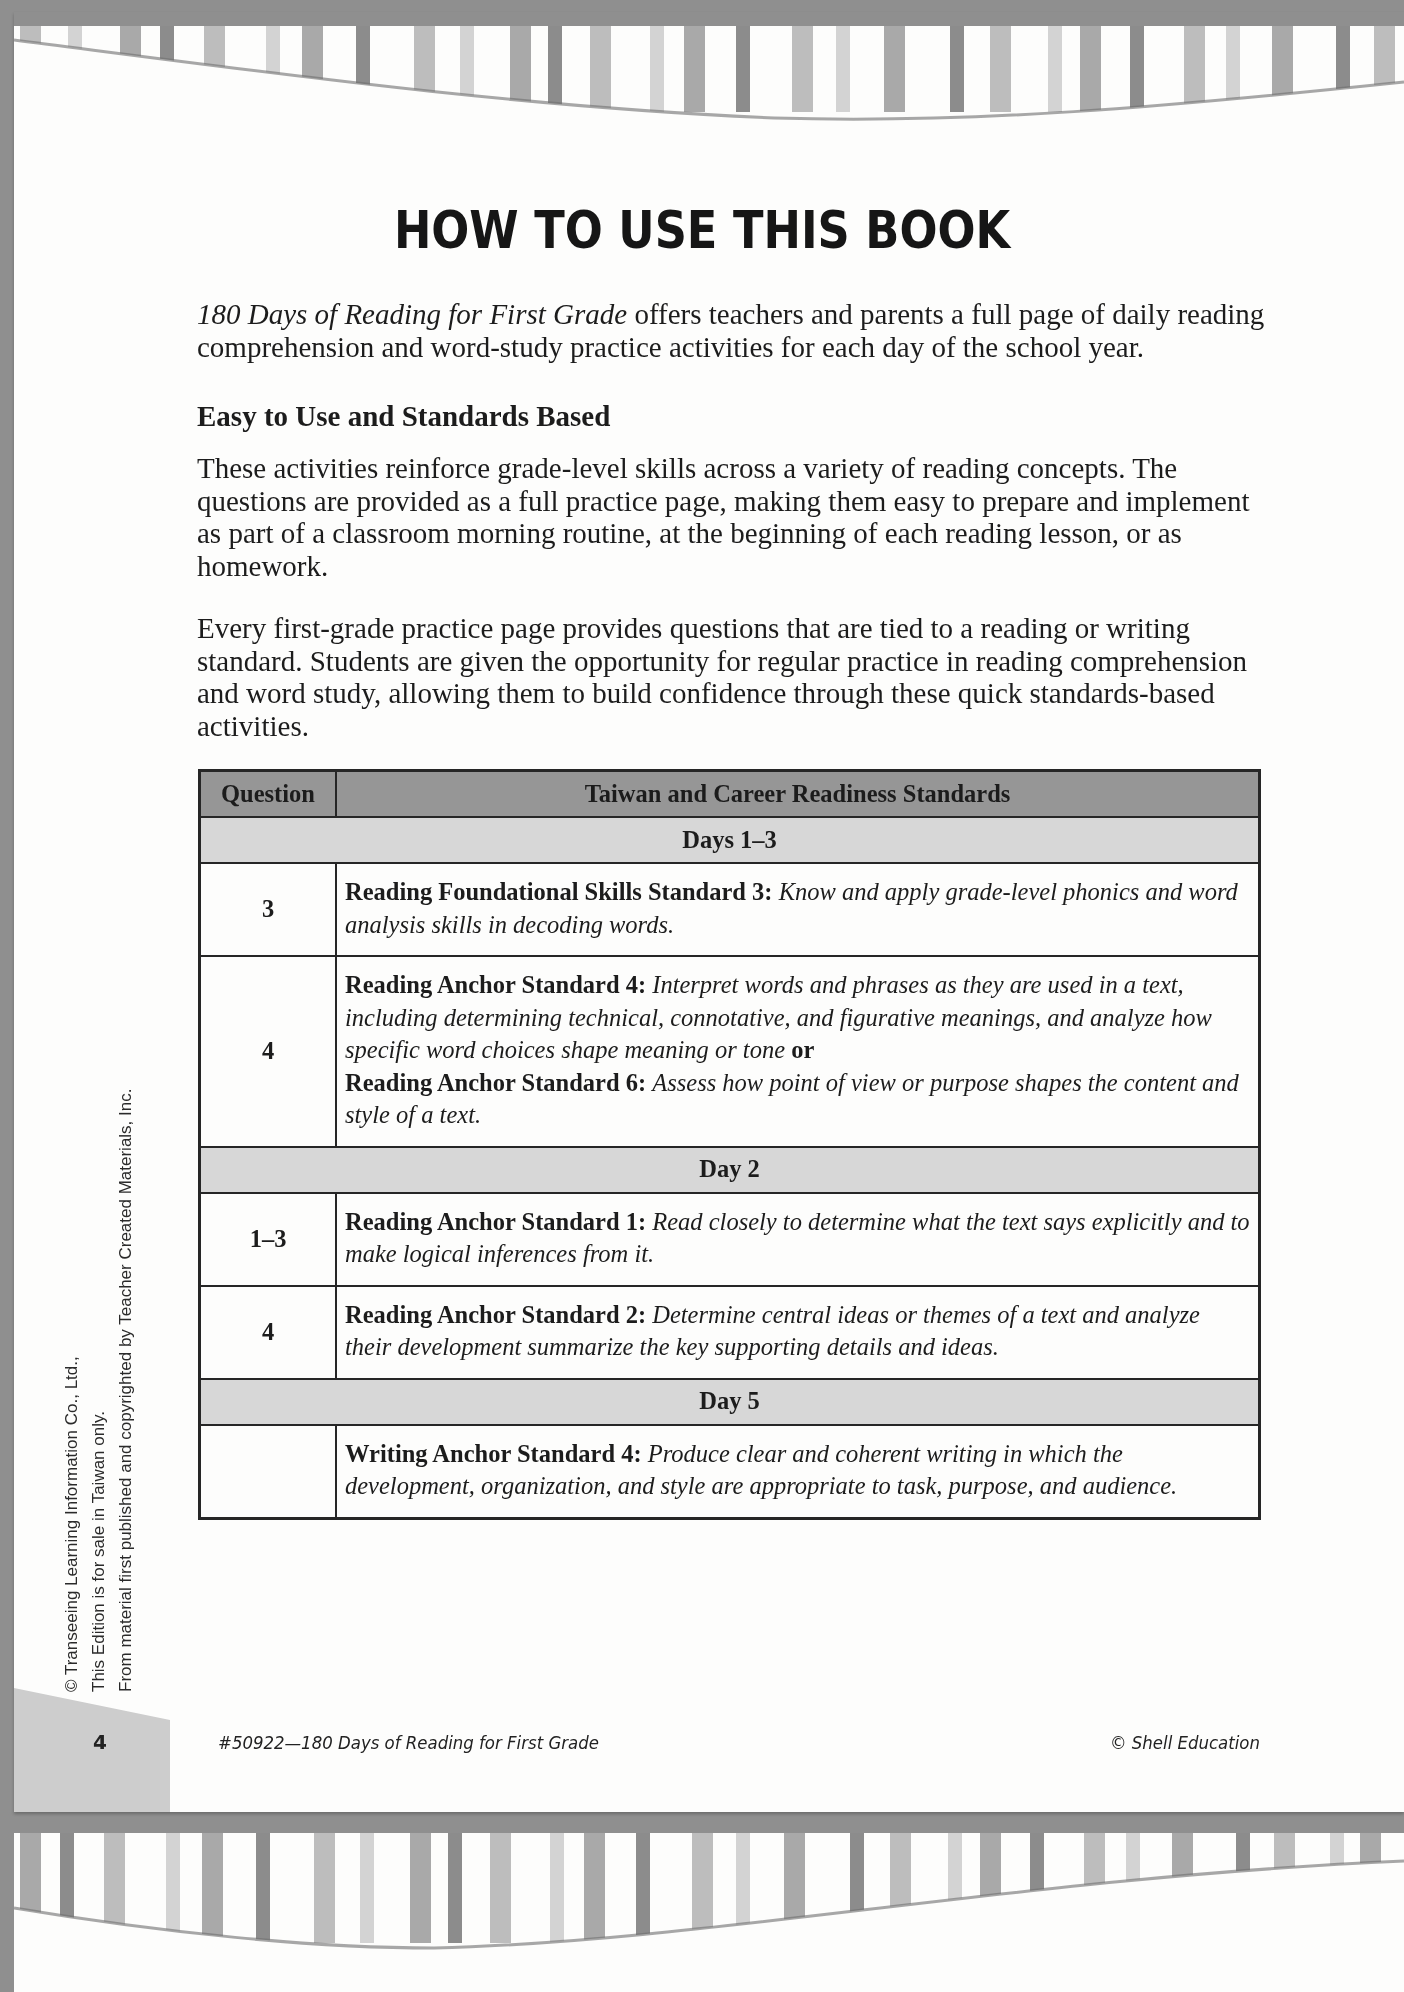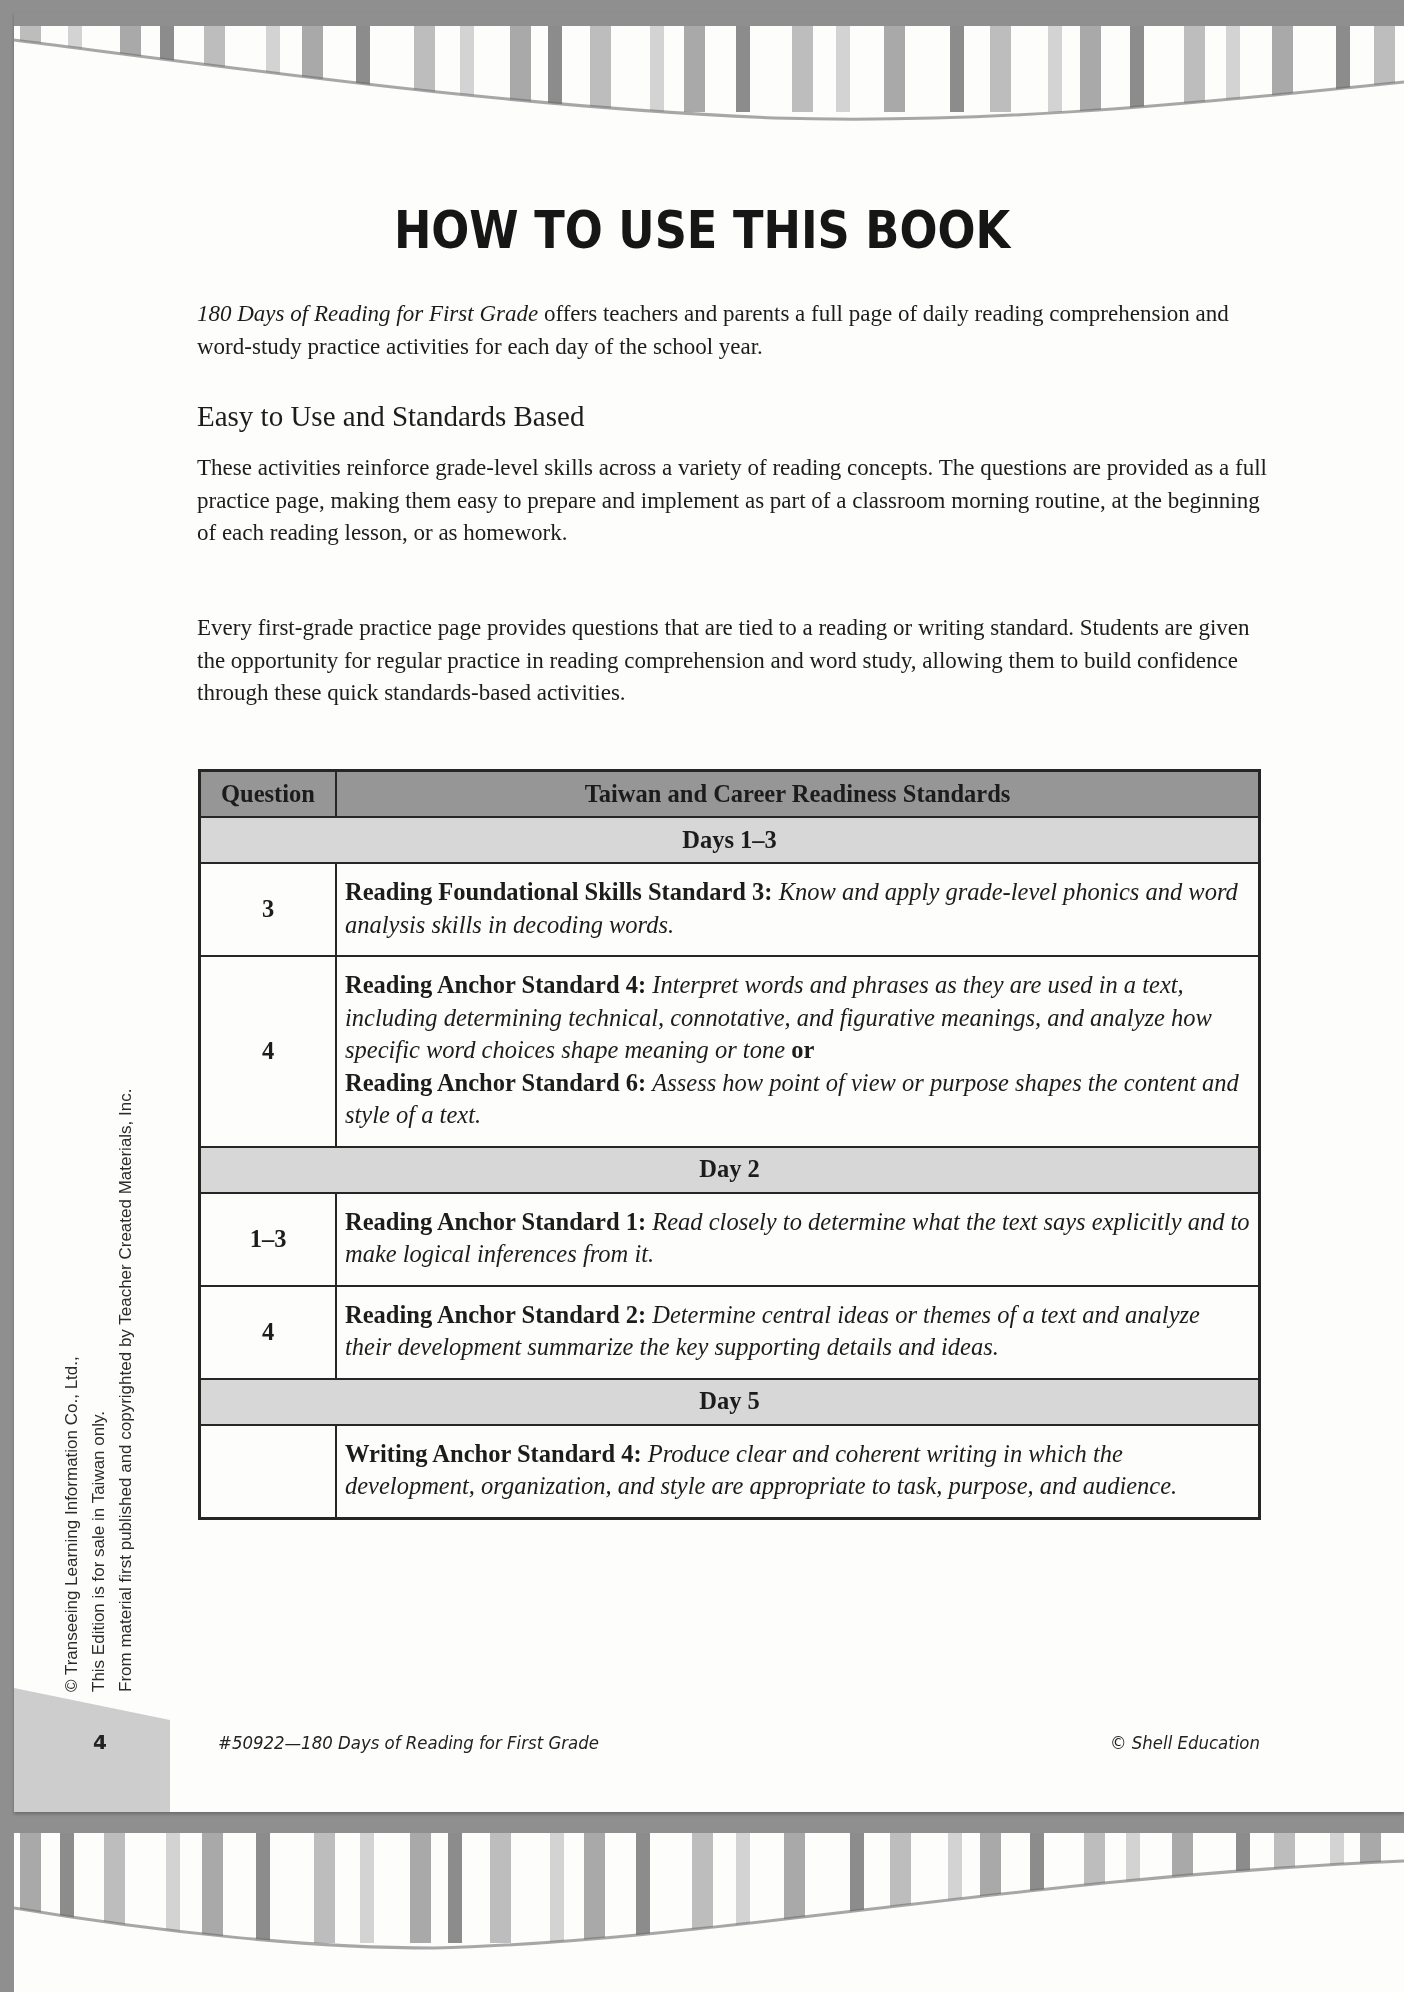--- a/index.html
+++ b/index.html
@@ -17,24 +17,24 @@
   .border-art { position: absolute; left: 14px; width: 1390px; display: block; }
   .border-top { top: 12px; height: 140px; }
   .border-bottom { top: 1833px; height: 159px; }
 
   .title {
     position: absolute; left: 0; width: 1404px; top: 200px; text-align: center;
     font-family: "DejaVu Sans", sans-serif; font-weight: bold;
     font-size: 52px; letter-spacing: 0px; transform: scaleX(0.86);
     color: #161616; margin: 0;
   }
-  .content { position: absolute; left: 197px; width: 1075px; font-size: 23px; line-height: 32.5px; }
+  .content { position: absolute; left: 197px; width: 1075px; font-size: 29px; line-height: 32.5px; }
   .content p { margin: 0; }
   .intro { top: 298px; }
-  .h2 { position: absolute; left: 197px; top: 400px; font-size: 29px; font-weight: normal; margin: 0; }
+  .h2 { position: absolute; left: 197px; top: 400px; font-size: 29px; font-weight: bold; margin: 0; }
   .para1 { top: 452px; }
   .para2 { top: 612px; }
 
   table.standards {
     position: absolute; left: 198px; top: 769px; width: 1063px;
     border-collapse: collapse; font-size: 24.5px; line-height: 32.5px;
     border: 3px solid #262626;
   }
   table.standards td, table.standards th { border: 2px solid #262626; }
   th.hdr { background: #969696; font-weight: bold; height: 44px; padding: 0; }

